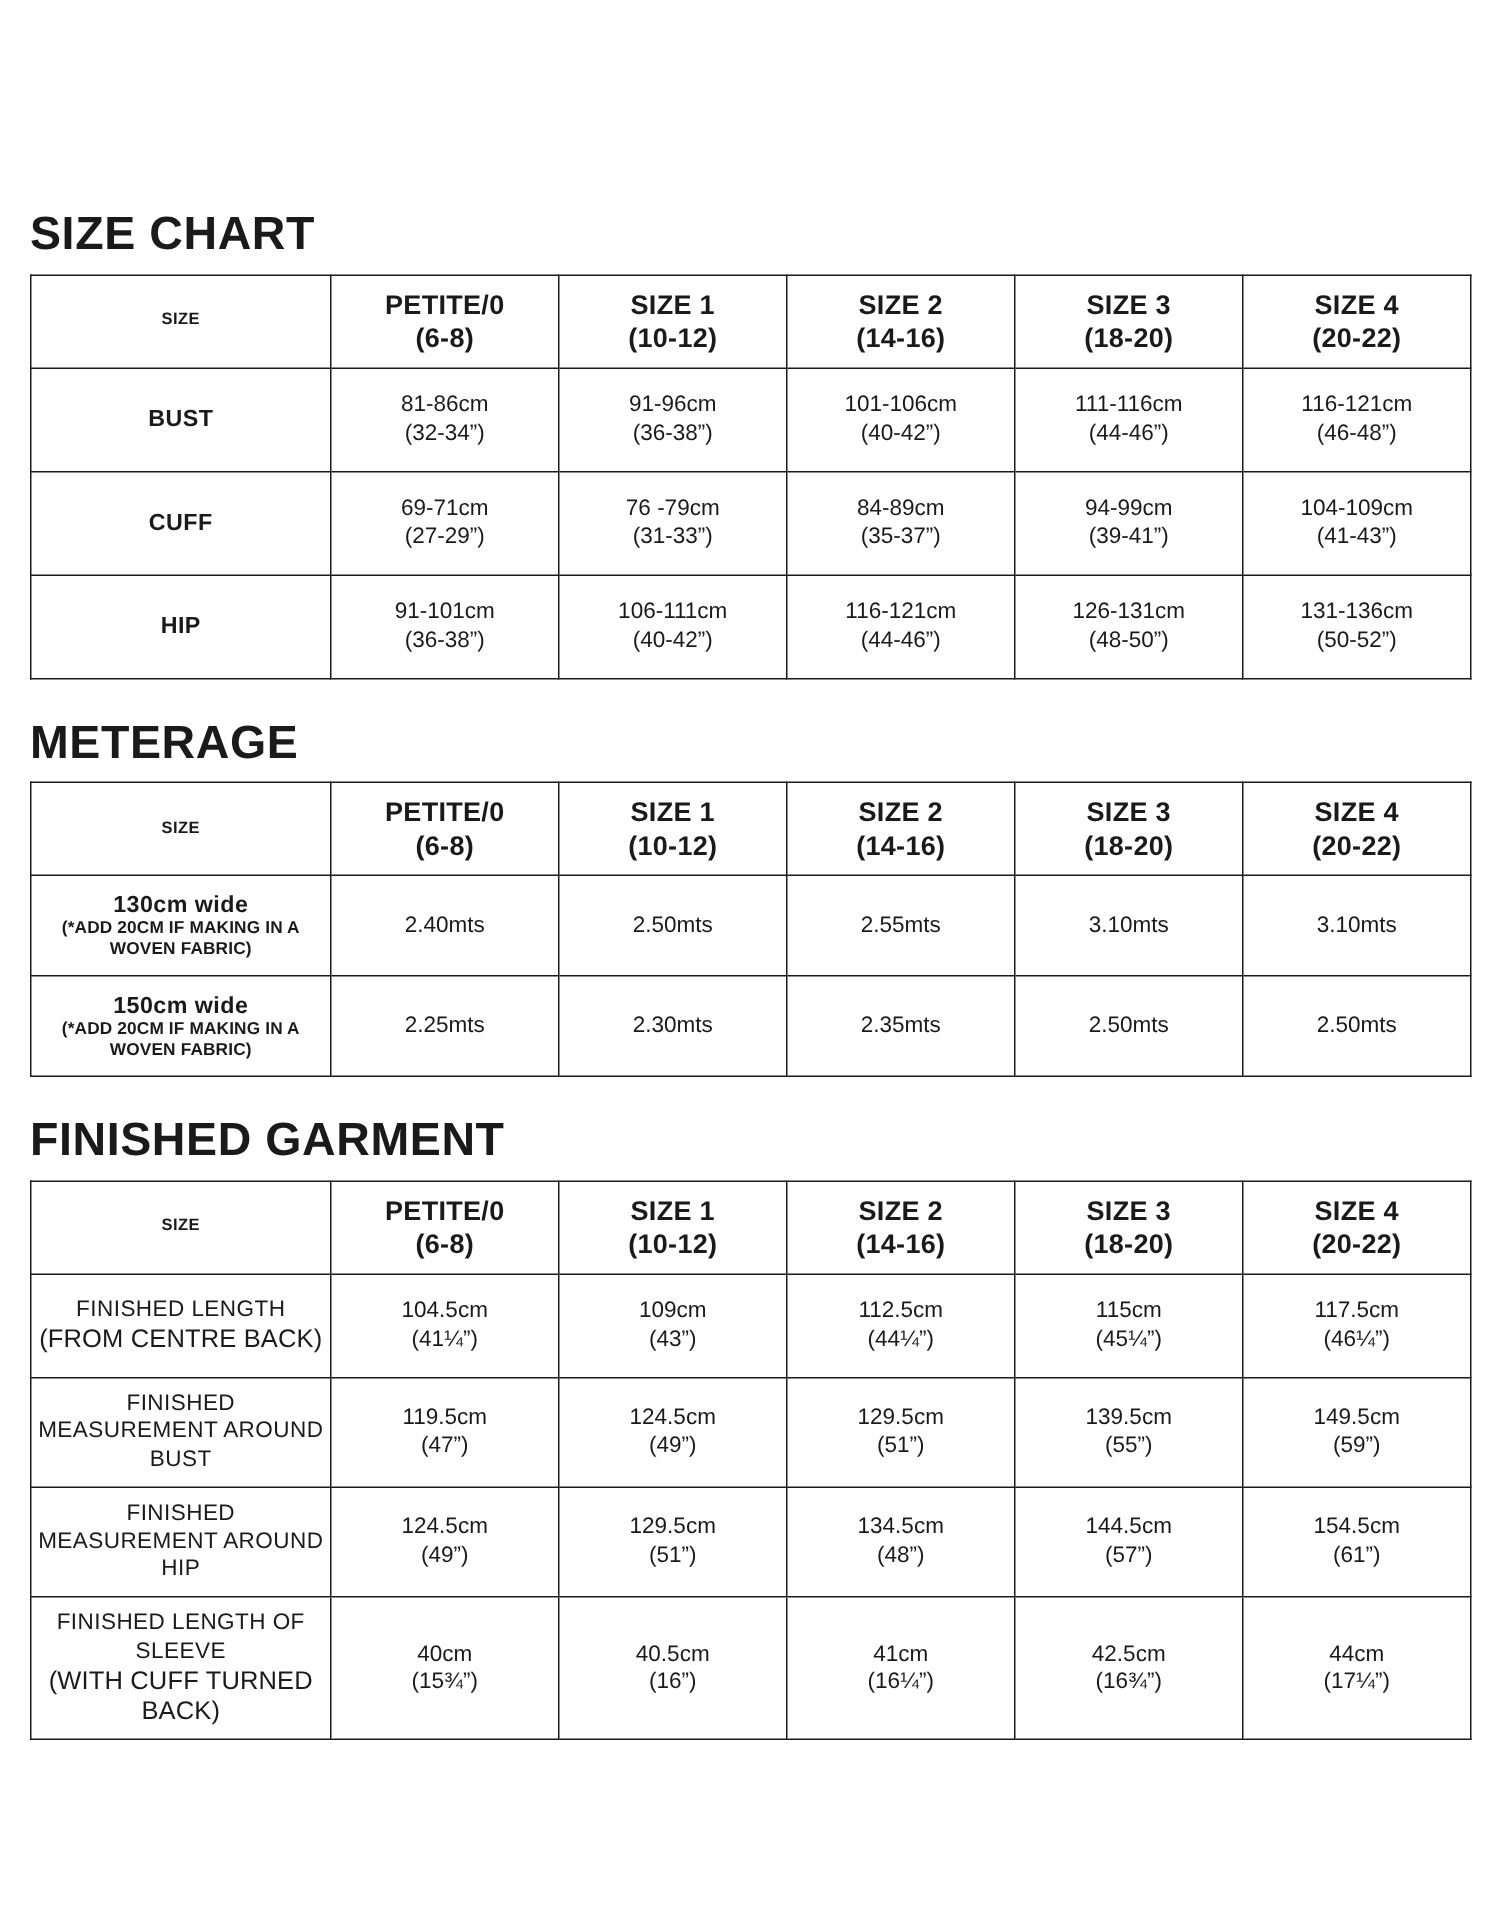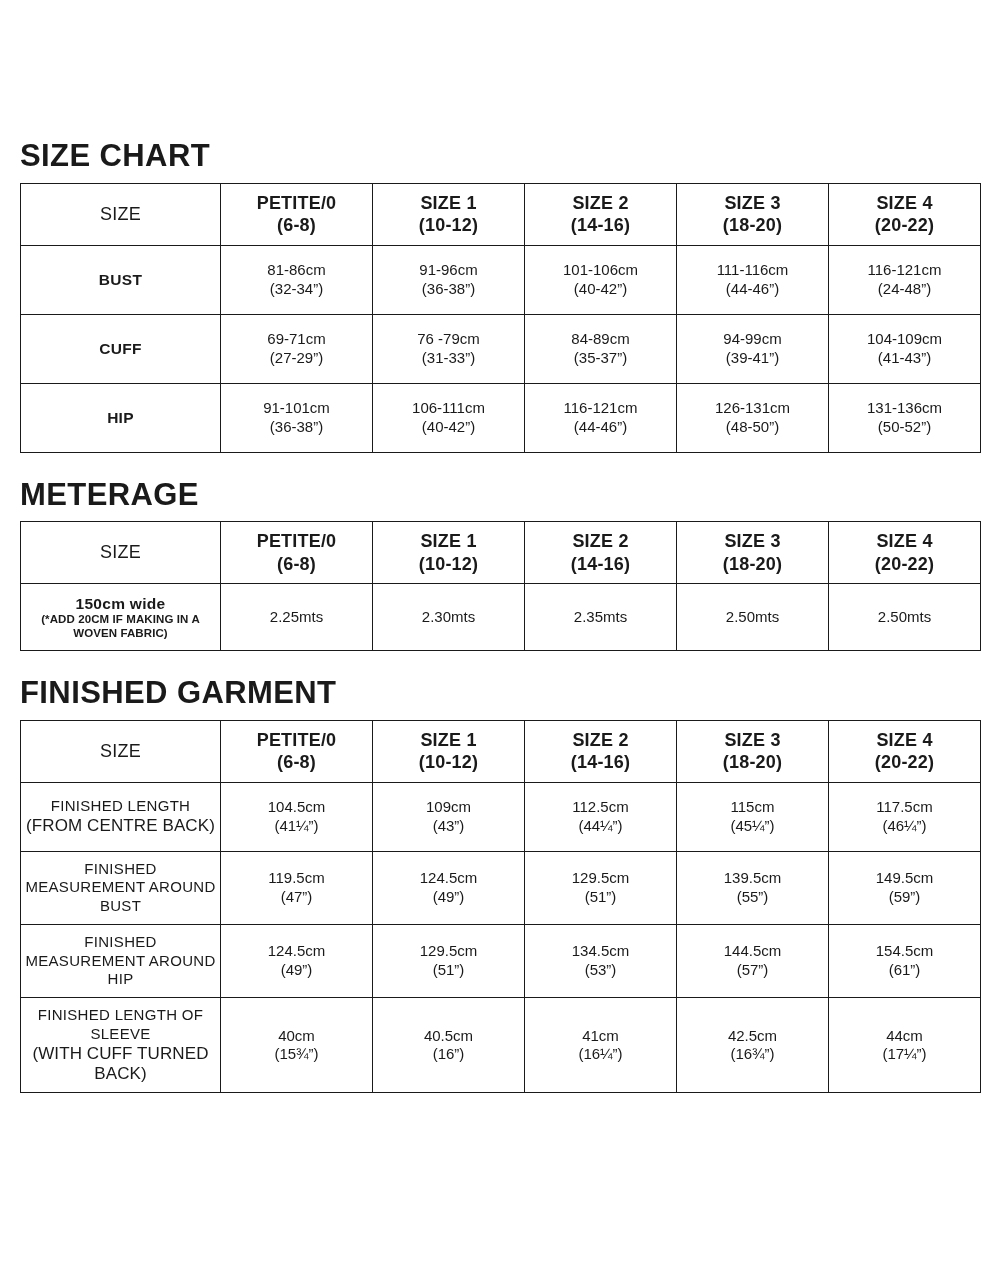--- a/index.html
+++ b/index.html
@@ -43,22 +43,22 @@
     text-align: center;
     vertical-align: middle;
     font-size: 15px;
     line-height: 1.25;
     padding: 8px 4px;
   }
   col.labelcol { width: 200px; }
   col.datacol  { width: 152px; }
 
   .hdr-label {
-    font-weight: normal;
-    font-size: 18px;
+    font-weight: bold;
+    font-size: 11px;
     letter-spacing: 0.3px;
   }
   .hdr-size {
     font-weight: bold;
     font-size: 18px;
     letter-spacing: 0.2px;
   }
   .hdr-size .sub {
     font-weight: bold;
     display: block;
@@ -131,21 +131,21 @@
               <td class="cell">
                 <span class="metric">101-106cm</span>
                 <span class="imp">(40-42”)</span>
               </td>
               <td class="cell">
                 <span class="metric">111-116cm</span>
                 <span class="imp">(44-46”)</span>
               </td>
               <td class="cell">
                 <span class="metric">116-121cm</span>
-                <span class="imp">(24-48”)</span>
+                <span class="imp">(46-48”)</span>
               </td>
             </tr>
             <tr>
               <td class="rowlabel"><span>CUFF</span></td>
               <td class="cell">
                 <span class="metric">69-71cm</span>
                 <span class="imp">(27-29”)</span>
               </td>
               <td class="cell">
                 <span class="metric">76 -79cm</span>
@@ -206,20 +206,38 @@
               <th class="hdr-label">SIZE</th>
               <th class="hdr-size"><span>PETITE/0</span><span class="sub">(6-8)</span></th>
               <th class="hdr-size"><span>SIZE 1</span><span class="sub">(10-12)</span></th>
               <th class="hdr-size"><span>SIZE 2</span><span class="sub">(14-16)</span></th>
               <th class="hdr-size"><span>SIZE 3</span><span class="sub">(18-20)</span></th>
               <th class="hdr-size"><span>SIZE 4</span><span class="sub">(20-22)</span></th>
             </tr>
           </thead>
           <tbody>
             <tr>
+              <td class="rowlabel"><span>130cm wide</span><span class="small">(*ADD 20CM IF MAKING IN A WOVEN FABRIC)</span></td>
+              <td class="cell">
+                <span class="metric">2.40mts</span>
+              </td>
+              <td class="cell">
+                <span class="metric">2.50mts</span>
+              </td>
+              <td class="cell">
+                <span class="metric">2.55mts</span>
+              </td>
+              <td class="cell">
+                <span class="metric">3.10mts</span>
+              </td>
+              <td class="cell">
+                <span class="metric">3.10mts</span>
+              </td>
+            </tr>
+            <tr>
               <td class="rowlabel"><span>150cm wide</span><span class="small">(*ADD 20CM IF MAKING IN A WOVEN FABRIC)</span></td>
               <td class="cell">
                 <span class="metric">2.25mts</span>
               </td>
               <td class="cell">
                 <span class="metric">2.30mts</span>
               </td>
               <td class="cell">
                 <span class="metric">2.35mts</span>
               </td>
@@ -306,21 +324,21 @@
               <td class="cell">
                 <span class="metric">124.5cm</span>
                 <span class="imp">(49”)</span>
               </td>
               <td class="cell">
                 <span class="metric">129.5cm</span>
                 <span class="imp">(51”)</span>
               </td>
               <td class="cell">
                 <span class="metric">134.5cm</span>
-                <span class="imp">(53”)</span>
+                <span class="imp">(48”)</span>
               </td>
               <td class="cell">
                 <span class="metric">144.5cm</span>
                 <span class="imp">(57”)</span>
               </td>
               <td class="cell">
                 <span class="metric">154.5cm</span>
                 <span class="imp">(61”)</span>
               </td>
             </tr>

